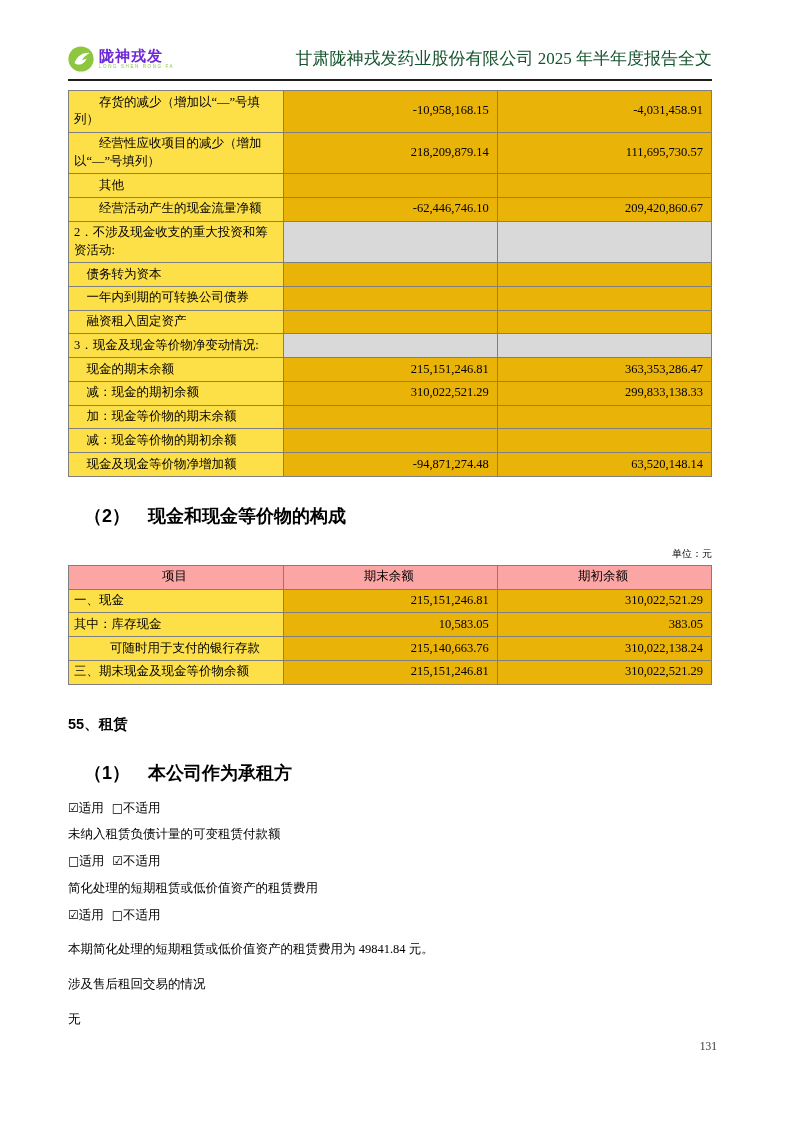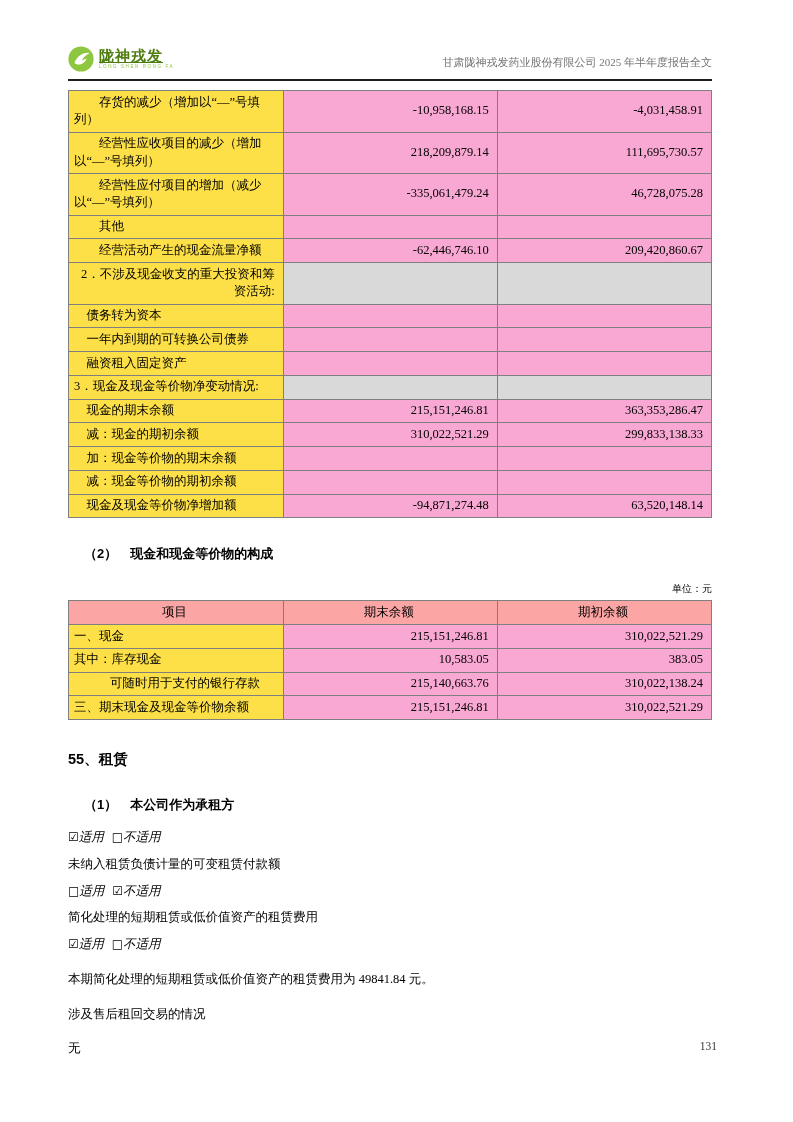--- a/index.html
+++ b/index.html
@@ -9,45 +9,45 @@
     overflow:hidden;
   }
   .content{position:absolute;left:68px;top:0;width:644px;}
   
   .hdr{display:flex;justify-content:space-between;align-items:flex-end;
        padding-top:46px;padding-bottom:7px;border-bottom:2.5px solid #1f1f1f;}
   .logo{display:flex;align-items:center;gap:5px;}
   .logo-mark{width:26px;height:26px;flex:0 0 auto;}
   .logo-text{display:flex;flex-direction:column;line-height:1;}
   .logo-cn{font-family:"Liberation Sans","DejaVu Sans",sans-serif;font-weight:bold;
-           font-size:15px;color:#4d7c0f;letter-spacing:1px;text-decoration:underline;}
+           font-size:15px;color:#6d28d9;letter-spacing:1px;}
   .logo-en{font-family:"Liberation Sans","DejaVu Sans",sans-serif;font-size:4.5px;
            color:#8dc63f;letter-spacing:1.6px;margin-top:2px;}
-  .report-title{font-size:11px;color:#737373;padding-bottom:2px;}
+  .report-title{font-size:17px;color:#14532d;padding-bottom:2px;}
   
   table{width:100%;border-collapse:collapse;table-layout:fixed;font-size:12.5px;}
   table,td,th{border:1px solid #7f7f7f;}
   .tbl{margin-top:9px;}
   .tbl2{margin-top:4px;}
   td,th{padding:2.5px 8px 2.5px 5px;line-height:1.42;vertical-align:middle;
         overflow:hidden;}
   .label-cell{background:#fde047;text-align:left;}
-  .num-cell{text-align:right;background:#f9a8d4;}
+  .num-cell{text-align:right;background:#eab308;}
   .num-cell.gray{background:#d9d9d9;}
   th{background:#fca5a5;text-align:center;font-weight:normal;}
   
   .h-sub{font-family:"Liberation Sans","DejaVu Sans",sans-serif;font-weight:bold;
-         font-size:13px;margin:27px 0 0 16px;}
+         font-size:18px;margin:27px 0 0 16px;}
   .h-num{font-family:"Liberation Sans","DejaVu Sans",sans-serif;font-weight:bold;
          font-size:14.5px;margin:30px 0 0 0;}
   .unit-line{text-align:right;font-size:10px;margin:19px 0 0 0;}
   .lines{margin-top:17px;}
   .line{font-size:12.5px;margin:0 0 13px 0;line-height:1.1;}
   .line .cb{font-family:"DejaVu Sans",sans-serif;font-size:12px;}
-  .cb-group{margin-right:8px;font-style:italic;}
+  .cb-group{margin-right:8px;}
   .note{font-size:12.5px;margin:21px 0 0 0;line-height:1.1;}
   .page-num{position:absolute;top:1040px;right:76px;font-size:11.5px;color:#333;}
 </style>
 </head>
 <body>
 
 <div class="content">
 
   <div class="hdr">
     <div class="logo">
@@ -74,36 +74,31 @@
           <td class="label-cell" style="text-indent: 2em;">存货的减少（增加以“—”号填列）</td>
           <td class="num-cell">-10,958,168.15</td>
           <td class="num-cell">-4,031,458.91</td>
         </tr>
         <tr>
           <td class="label-cell" style="text-indent: 2em;">经营性应收项目的减少（增加以“—”号填列）</td>
           <td class="num-cell">218,209,879.14</td>
           <td class="num-cell">111,695,730.57</td>
         </tr>
         <tr>
-          <td class="label-cell" style="text-indent: 2em;">经营性应付项目的增加（减少以“—”号填列）</td>
-          <td class="num-cell">-335,061,479.24</td>
-          <td class="num-cell">46,728,075.28</td>
-        </tr>
-        <tr>
           <td class="label-cell" style="text-indent: 2em;">其他</td>
           <td class="num-cell">&nbsp;</td>
           <td class="num-cell">&nbsp;</td>
         </tr>
         <tr>
           <td class="label-cell" style="text-indent: 2em;">经营活动产生的现金流量净额</td>
           <td class="num-cell">-62,446,746.10</td>
           <td class="num-cell">209,420,860.67</td>
         </tr>
         <tr>
-          <td class="label-cell" style="text-indent: 0em; text-align: right;">2．不涉及现金收支的重大投资和筹资活动:</td>
+          <td class="label-cell" style="text-indent: 0em;">2．不涉及现金收支的重大投资和筹资活动:</td>
           <td class="num-cell gray">&nbsp;</td>
           <td class="num-cell gray">&nbsp;</td>
         </tr>
         <tr>
           <td class="label-cell" style="text-indent: 1em;">债务转为资本</td>
           <td class="num-cell">&nbsp;</td>
           <td class="num-cell">&nbsp;</td>
         </tr>
         <tr>
           <td class="label-cell" style="text-indent: 1em;">一年内到期的可转换公司债券</td>

